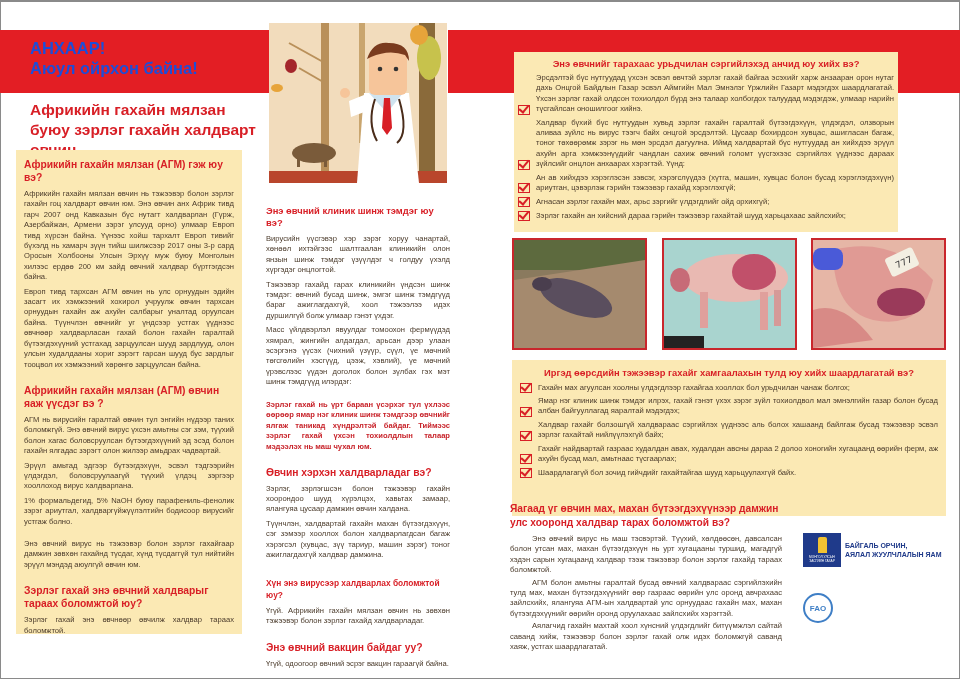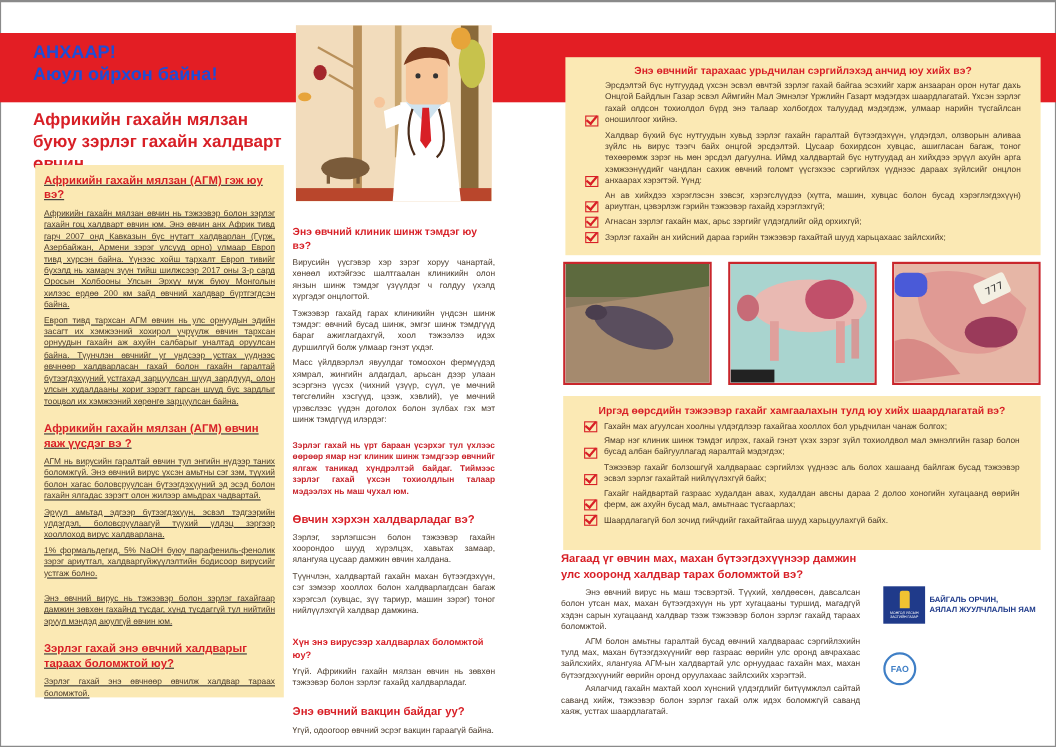--- a/index.html
+++ b/index.html
@@ -7,38 +7,38 @@
   body { font-family: "Liberation Sans", "DejaVu Sans", sans-serif; color: #333; position: relative; }
   .frame { position: absolute; left: 0; top: 0; width: 960px; height: 679px; border: 1px solid #8a8a8a; border-top: 2px solid #8a8a8a; }
   .redband { position: absolute; top: 30px; height: 63px; background: #e31e24; }
   .redband.left { left: 0; width: 270px; }
   .redband.right { left: 448px; width: 512px; }
   .alert { position: absolute; left: 30px; top: 38px; color: #1d4ed8; font-weight: bold; font-size: 16.5px; line-height: 20px; }
   .main-title { position: absolute; left: 30px; top: 100px; width: 230px; color: #d81f26; font-weight: bold; font-size: 15.5px; line-height: 20px; }
   .box { position: absolute; background: #fbe9b4; }
   .h-red { color: #d81f26; font-weight: bold; }
   .p { font-size: 7.6px; line-height: 10.4px; color: #4a3a2a; text-align: justify; }
-  .col1 { left: 32px; top: 150px; width: 226px; height: 484px; padding: 6px 8px 20px 8px; text-decoration: underline; }
+  .col1 { left: 16px; top: 150px; width: 226px; height: 484px; padding: 6px 8px 20px 8px; }
   .col1 .h-red { font-size: 10.3px; line-height: 13px; margin: 2px 0 5px 0; }
   .col1 .p { margin-bottom: 4px; }
   .col1 .gap { height: 8px; }
   .doctor { position: absolute; left: 269px; top: 23px; width: 178px; height: 160px; background: #f2dcbc; overflow: hidden; }
   .col2 { position: absolute; left: 266px; top: 205px; width: 184px; }
   .col2 .h-red { font-size: 9.4px; line-height: 12px; margin-bottom: 5px; }
   .col2 .p { margin-bottom: 4px; }
   .col2 .red-para { color: #c8232a; font-weight: bold; font-size: 7.6px; line-height: 10.6px; text-align: justify; margin: 12px 0 14px 0; }
   .col2 .gap { height: 12px; }
-  .prev { left: 514px; top: 52px; width: 432px; height: 180px; padding: 5px 18px; }
+  .prev { left: 514px; top: 52px; width: 384px; height: 180px; padding: 5px 4px; }
   .prev .box-title, .prot .box-title { text-align: center; font-size: 9.4px; line-height: 13px; margin-bottom: 3px; }
   .chk-item { display: flex; align-items: flex-end; margin-bottom: 3px; }
   .chk { flex: 0 0 12px; width: 10px; height: 10px; margin-right: 6px; position: relative; border: 1.3px solid #d81f26; margin-top: 1px; }
   .chk::after { content: ""; position: absolute; left: 2px; top: -3px; width: 4px; height: 8px; border-right: 2px solid #d81f26; border-bottom: 2px solid #d81f26; transform: rotate(40deg); }
   .photos { position: absolute; left: 512px; top: 238px; width: 434px; height: 112px; display: flex; justify-content: space-between; }
   .photo { width: 135px; height: 112px; border: 2px solid #c9262c; overflow: hidden; position: relative; }
-  .prot { left: 512px; top: 360px; width: 434px; height: 140px; padding: 6px 19px; }
+  .prot { left: 512px; top: 360px; width: 434px; height: 156px; padding: 6px 8px; }
   .col4 { position: absolute; left: 510px; top: 502px; width: 272px; }
   .col4 .h-red { font-size: 10.2px; line-height: 14px; margin-bottom: 4px; }
   .col4 .p { text-indent: 22px; margin-bottom: 2px; }
   .logo-mn { position: absolute; left: 803px; top: 533px; display: flex; align-items: center; }
   .mn-emblem { width: 38px; height: 34px; background: #1f3a8a; display: flex; flex-direction: column; align-items: center; justify-content: center; }
   .mn-emblem .sym { width: 9px; height: 16px; background: #f1c232; border-radius: 2px 2px 0 0; }
   .mn-emblem .cap { font-size: 3.2px; color: #fff; margin-top: 2px; line-height: 4px; text-align: center; }
   .mn-text { font-size: 7px; line-height: 9px; font-weight: bold; color: #1f3a8a; margin-left: 4px; }
   .logo-fao { position: absolute; left: 803px; top: 593px; display: flex; align-items: center; }
   .fao-circle { width: 30px; height: 30px; border: 2px solid #3f7fc6; border-radius: 50%; display: flex; align-items: center; justify-content: center; color: #3f7fc6; font-size: 8px; font-weight: bold; }
@@ -106,21 +106,21 @@
 </div>
 
 <div class="col2">
   <div class="h-red">Энэ өвчний клиник шинж тэмдэг юу вэ?</div>
   <p class="p">Вирусийн үүсгэвэр хэр зэрэг хоруу чанартай, хөнөөл ихтэйгээс шалтгаалан клиникийн олон янзын шинж тэмдэг үзүүлдэг ч голдуу үхэлд хүргэдэг онцлогтой.</p>
   <p class="p">Тэжээвэр гахайд гарах клиникийн үндсэн шинж тэмдэг: өвчний бусад шинж, эмгэг шинж тэмдгүүд бараг ажиглагдахгүй, хоол тэжээлээ идэх дуршилгүй болж улмаар гэнэт үхдэг.</p>
   <p class="p">Масс үйлдвэрлэл явуулдаг томоохон фермүүдэд хямрал, жингийн алдагдал, арьсан дээр улаан эсэргэнэ үүсэх (чихний үзүүр, сүүл, үе мөчний төгсгөлийн хэсгүүд, цээж, хэвлий), үе мөчний үрэвслээс үүдэн доголох болон зүлбах гэх мэт шинж тэмдгүүд илэрдэг:</p>
   <p class="red-para">Зэрлэг гахай нь үрт бараан үсэрхэг тул үхлээс өөрөөр ямар нэг клиник шинж тэмдгээр өвчнийг ялгаж таникад хүндрэлтэй байдаг. Тиймээс зэрлэг гахай үхсэн тохиолдлын талаар мэдээлэх нь маш чухал юм.</p>
   <div class="h-red" style="font-size:10.3px;">Өвчин хэрхэн халдварладаг вэ?</div>
   <p class="p">Зэрлэг, зэрлэгшсэн болон тэжээвэр гахайн хоорондоо шууд хүрэлцэх, хавьтах замаар, ялангуяа цусаар дамжин өвчин халдана.</p>
-  <p class="p">Түүнчлэн, халдвартай гахайн махан бүтээгдэхүүн, сэг зэмээр хооллох болон халдварлагдсан багаж хэрэгсэл (хувцас, зүү тариур, машин зэрэг) тоног нийлүүлэхгүй халдвар дамжина.</p>
+  <p class="p">Түүнчлэн, халдвартай гахайн махан бүтээгдэхүүн, сэг зэмээр хооллох болон халдварлагдсан багаж хэрэгсэл (хувцас, зүү тариур, машин зэрэг) тоног ажиглагдахгүй халдвар дамжина.</p>
   <div class="gap"></div>
   <div class="h-red" style="font-size:8.4px;">Хүн энэ вирусээр халдварлах боломжтой юу?</div>
   <p class="p">Үгүй. Африкийн гахайн мялзан өвчин нь зөвхөн тэжээвэр болон зэрлэг гахайд халдварладаг.</p>
   <div class="gap"></div>
   <div class="h-red" style="font-size:10.3px;">Энэ өвчний вакцин байдаг уу?</div>
   <p class="p">Үгүй, одоогоор өвчний эсрэг вакцин гараагүй байна.</p>
 </div>
 
 <div class="box prev">
   <div class="h-red box-title">Энэ өвчнийг тарахаас урьдчилан сэргийлэхэд анчид юу хийх вэ?</div>
@@ -186,21 +186,21 @@
   <div class="chk-item">
     <span class="chk"></span>
     <p class="p">Гахайн мах агуулсан хоолны үлдэгдлээр гахайгаа хооллох бол урьдчилан чанаж болгох;</p>
   </div>
   <div class="chk-item">
     <span class="chk"></span>
     <p class="p">Ямар нэг клиник шинж тэмдэг илрэх, гахай гэнэт үхэх зэрэг зүйл тохиолдвол мал эмнэлгийн газар болон бусад албан байгууллагад яаралтай мэдэгдэх;</p>
   </div>
   <div class="chk-item">
     <span class="chk"></span>
-    <p class="p">Тэжээвэр гахайг болзошгүй халдвараас сэргийлэх үүднээс аль болох хашаанд байлгаж бусад тэжээвэр эсвэл зэрлэг гахайтай нийлүүлэхгүй байх;</p>
+    <p class="p">Халдвар гахайг болзошгүй халдвараас сэргийлэх үүднээс аль болох хашаанд байлгаж бусад тэжээвэр эсвэл зэрлэг гахайтай нийлүүлэхгүй байх;</p>
   </div>
   <div class="chk-item">
     <span class="chk"></span>
     <p class="p">Гахайг найдвартай газраас худалдан авах, худалдан авсны дараа 2 долоо хоногийн хугацаанд өөрийн ферм, аж ахуйн бусад мал, амьтнаас түсгаарлах;</p>
   </div>
   <div class="chk-item">
     <span class="chk"></span>
     <p class="p">Шаардлагагүй бол зочид гийчдийг гахайтайгаа шууд харьцуулахгүй байх.</p>
   </div>
 </div>

